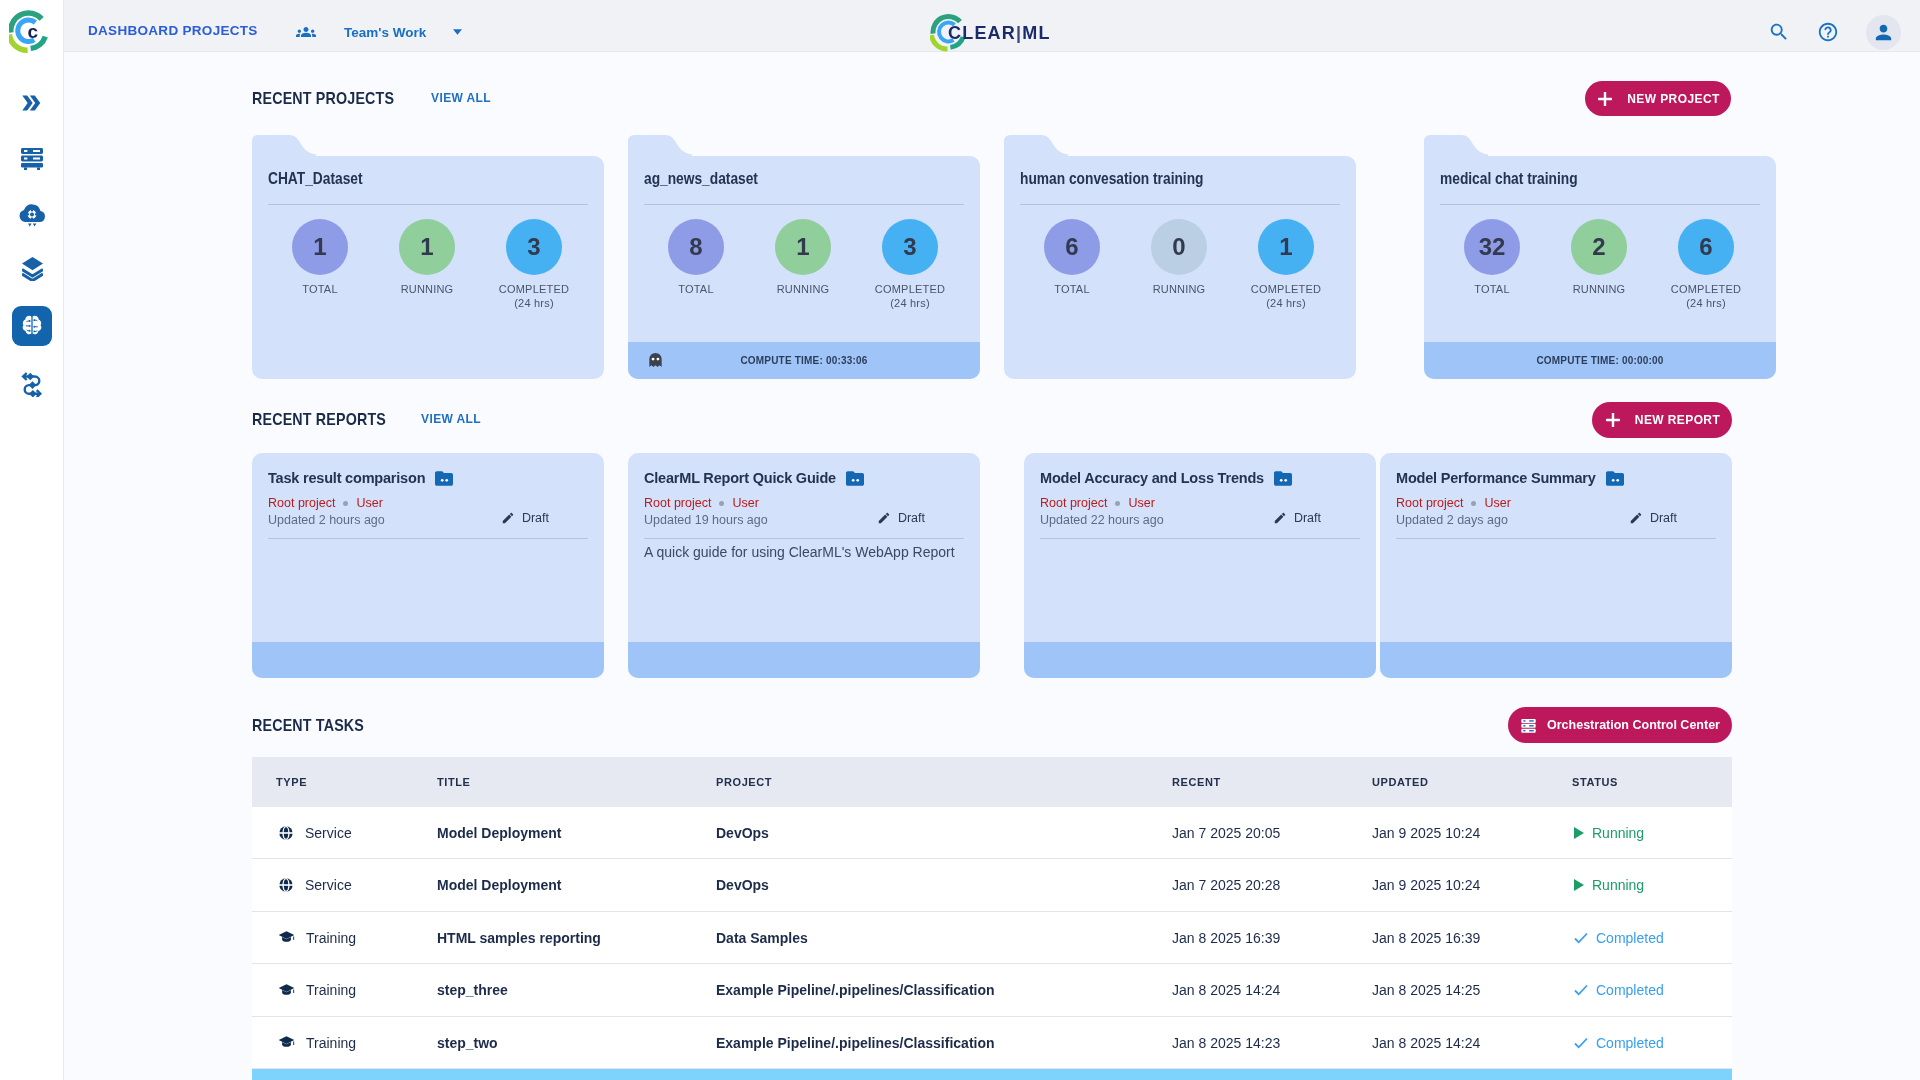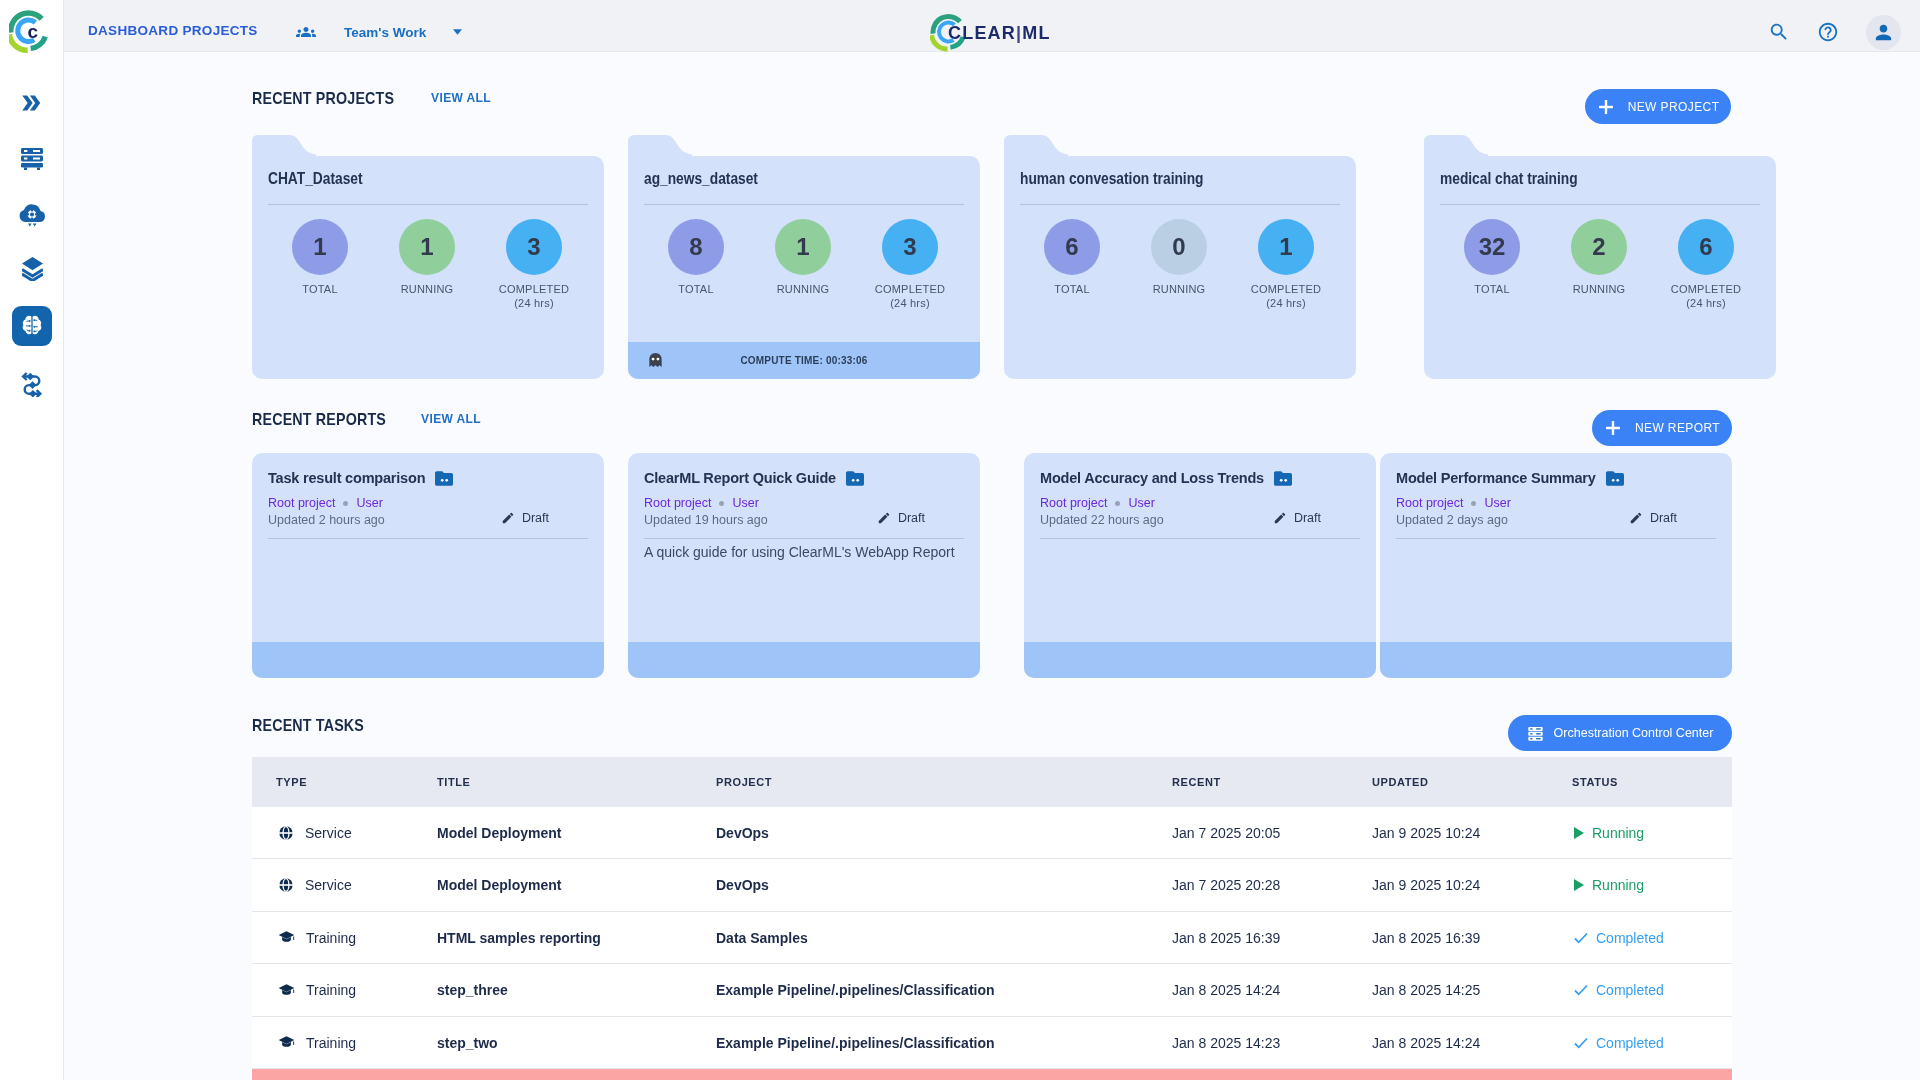--- a/index.html
+++ b/index.html
@@ -18,52 +18,52 @@
 
 
 .sidebar { position:absolute; left:0; top:0; width:64px; height:1080px; background:#ffffff; border-right:1px solid #e8e9ee; z-index:5; }
 .side-logo { position:absolute; left:9px; top:7px; }
 .side-ic { position:absolute; left:0; width:64px; display:flex; justify-content:center; }
 .side-sel { position:absolute; left:12px; top:306px; width:40px; height:40px; background:#1265ad; border-radius:9px; display:flex; align-items:center; justify-content:center; }
 
 
 .sec-h { position:absolute; font-size:17px; font-weight:bold; color:#1a2b49; letter-spacing:.2px; transform:scaleX(.84); transform-origin:0 50%; }
 .viewall { position:absolute; font-size:12px; font-weight:bold; color:#1f6fc4; letter-spacing:.4px; }
-.btn { position:absolute; background:#3b82f6; border-radius:18px; color:#fff; font-weight:normal; display:flex; align-items:center; justify-content:center;margin-top:8px; }
+.btn { position:absolute; background:#be185d; border-radius:18px; color:#fff; font-weight:bold; display:flex; align-items:center; justify-content:center; }
 
 
 .pcard { position:absolute; top:135px; width:352px; height:244px; }
 .pcard .tab { position:absolute; left:0; top:0; }
 .pcard .pbody { position:absolute; left:0; top:21px; width:352px; height:223px; background:#d3e1fb; border-radius:0 10px 10px 10px; }
 .pcard .ptitle { position:absolute; left:16px; top:14px; font-size:16px; font-weight:bold; color:#243352; transform:scaleX(.86); transform-origin:0 50%; }
 .pcard .pdiv { position:absolute; left:16px; right:16px; top:48px; height:1px; background:rgba(40,60,100,.18); }
 .stat { position:absolute; top:63px; width:110px; text-align:center; }
 .stat .circ { width:56px; height:56px; border-radius:50%; margin:0 auto; display:flex; align-items:center; justify-content:center; font-size:24px; font-weight:bold; color:#333a4e; }
 .stat .slab { margin-top:7px; font-size:11px; color:#4a5568; letter-spacing:.2px; line-height:14px; }
 .c-total { background:#8e9ce8; }
 .c-run { background:#90cf9c; }
 .c-comp { background:#45b1f3; }
 .pfoot { position:absolute; left:0; bottom:0; width:352px; height:37px; background:#9fc5f8; border-radius:0 0 10px 10px; display:flex; align-items:center; justify-content:center; font-size:10px; font-weight:bold; color:#2c3d59; letter-spacing:.2px; }
 .pfoot .ghost { position:absolute; left:19px; top:10px; }
 
 
 .rcard { position:absolute; top:453px; width:352px; height:225px; background:#d3e1fb; border-radius:10px; }
 .rcard .rtitle { position:absolute; left:16px; top:17px; font-size:14.5px; font-weight:bold; color:#243352; letter-spacing:-0.2px; display:flex; align-items:center; }
 .rcard .rtitle svg { margin-left:10px; }
-.rcard .meta1 { position:absolute; left:16px; top:43px; font-size:12.5px; color:#6d28d9; display:flex; align-items:center; }
+.rcard .meta1 { position:absolute; left:16px; top:43px; font-size:12.5px; color:#b91c1c; display:flex; align-items:center; }
 .rcard .meta1 .dot { width:5px; height:5px; border-radius:50%; background:#97a3b4; margin:0 8px; display:inline-block; }
 .rcard .meta2 { position:absolute; left:16px; top:60px; font-size:12.5px; color:#5f6c80; }
 .rcard .draft { position:absolute; right:55px; top:58px; font-size:12.5px; color:#2b3952; display:flex; align-items:center; }
 .rcard .draft svg { margin-right:7px; }
 .rcard .rdiv { position:absolute; left:16px; right:16px; top:85px; height:1px; background:rgba(40,60,100,.18); }
 .rcard .desc { position:absolute; left:16px; top:91px; font-size:14px; color:#3c4964; }
 .rfoot { position:absolute; left:0; bottom:0; width:352px; height:36px; background:#9fc5f8; border-radius:0 0 10px 10px; }
 
 
-.ttable { position:absolute; left:252px; top:757px; width:1480px; height:323px; background:#fca5a5; }
+.ttable { position:absolute; left:252px; top:757px; width:1480px; height:323px; background:#7dd3fc; }
 .thead { position:absolute; left:0; top:0; width:1480px; height:50px; background:#e7e9f2; }
 .th { position:absolute; top:19px; font-size:11px; font-weight:bold; color:#22304e; letter-spacing:.6px; }
 .trow { position:absolute; left:0; width:1480px; height:52.4px; border-bottom:1px solid #e4e5ea; background:#fff; }
 .td-type { position:absolute; left:26px; top:0; height:52px; display:flex; align-items:center; font-size:14px; color:#1d2b4a; }
 .td-type svg { margin-right:11px; }
 .td { position:absolute; top:18px; font-size:14px; color:#1d2b4a; }
 .td.b { font-weight:bold; }
 .status { position:absolute; left:1322px; top:0; height:52px; display:flex; align-items:center; font-size:14px; }
 .status svg { margin-right:8px; }
 .st-run { color:#1a9e66; }
@@ -289,20 +289,21 @@
         <div class="slab">TOTAL</div>
       </div>
     <div class="stat" style="left:120px;">
         <div class="circ c-run">2</div>
         <div class="slab">RUNNING</div>
       </div>
     <div class="stat" style="left:227px;">
         <div class="circ c-comp">6</div>
         <div class="slab">COMPLETED<br>(24 hrs)</div>
       </div>
+    <div class="pfoot">COMPUTE TIME: 00:00:00</div>
   </div>
 </div>
 
 <div class="sec-h" style="left:252px; top:410px;">RECENT REPORTS</div>
 <div class="viewall" style="left:421px; top:412px;">VIEW ALL</div>
 <div class="btn" style="left:1592px; top:402px; width:140px; height:36px; font-size:12px; letter-spacing:.4px;">
   <svg width="18" height="18" viewBox="0 0 18 18" fill="#fff" style="margin-right:13px;">
       <rect x="7.8" y="2" width="2.4" height="14" rx="0.6"></rect>
       <rect x="2" y="7.8" width="14" height="2.4" rx="0.6"></rect>
     </svg>NEW REPORT

